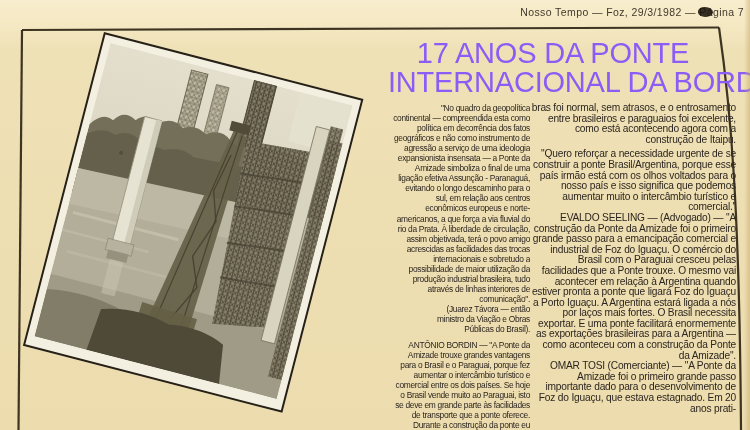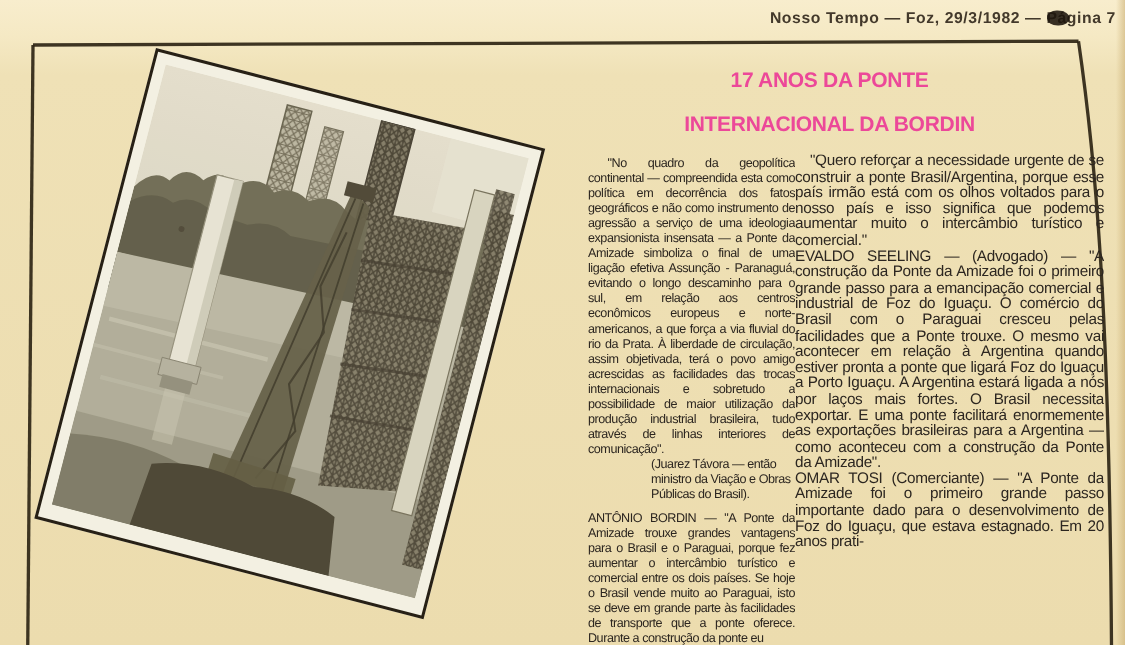--- a/index.html
+++ b/index.html
@@ -3,41 +3,41 @@
 <meta charset="utf-8">
 <style>
   html,body{margin:0;padding:0;}
   body{
     width:750px;height:430px;overflow:hidden;position:relative;
     font-family:"Liberation Sans",sans-serif;
     background:linear-gradient(180deg,#f8edcd 0,#f5e9c4 24px,#efe1b6 50px,#ecdcae 100%);
   }
   .masthead{
     position:absolute;top:6px;left:0;width:744px;text-align:right;
-    font-size:10.5px;font-weight:bold;letter-spacing:.4px;color:#43392b;
+    font-size:10.5px;font-weight:normal;letter-spacing:.4px;color:#43392b;
   }
   .ink-smudge{
     position:absolute;left:698px;top:7px;width:15px;height:10px;
     background:#1c150d;border-radius:45% 55% 50% 50%;opacity:.88;
   }
   .frame-svg{position:absolute;left:0;top:0;width:750px;height:430px;}
   .photo{
     position:absolute;left:104px;top:32px;width:268px;height:324px;
     transform:rotate(14.5deg);transform-origin:0 0;
     background:#f3f0e2;border:2px solid #272015;
     padding:7px 7px 10px 7px;box-sizing:border-box;
   }
   .photo svg{width:100%;height:100%;display:block;}
   .headline{
     position:absolute;left:388px;top:39px;width:330px;text-align:center;
-    font-weight:bold;color:#ec4899;font-size:14px;line-height:29px;
+    font-weight:normal;color:#8b5cf6;font-size:29px;line-height:29px;
     letter-spacing:-.2px;white-space:nowrap;
   }
   .col{position:absolute;top:103px;color:#2c2620;text-align:justify;overflow:hidden;}
-  .col p{margin:0;}
+  .col p{margin:0;text-align:right;}
   .col1{left:392px;width:138px;height:327px;font-size:8.4px;line-height:10.05px;letter-spacing:-.3px;}
   .col2{left:530px;width:206px;height:327px;font-size:10.2px;line-height:10.6px;letter-spacing:-.2px;}
   .p-first-indent{text-indent:13px;}
   .p-attrib{margin:0 0 6px 42px !important;width:96px;text-align:left;}
   .p-gap-after{margin-bottom:4px !important;}
   .p-small-indent{text-indent:10px;}
   .right-edge{
     position:absolute;right:0;top:0;width:6px;height:430px;
     background:linear-gradient(90deg,rgba(207,182,126,0),rgba(199,170,110,.55));
   }
@@ -119,18 +119,19 @@
   <div>INTERNACIONAL DA BORDIN</div>
 </div>
 
 <div class="col col1">
   <p class="p-first-indent">"No quadro da geopolítica continental — compreendida esta como política em decorrência dos fatos geográficos e não como instrumento de agressão a serviço de uma ideologia expansionista insensata — a Ponte da Amizade simboliza o final de uma ligação efetiva Assunção - Paranaguá, evitando o longo descaminho para o sul, em relação aos centros econômicos europeus e norte-americanos, a que força a via fluvial do rio da Prata. À liberdade de circulação, assim objetivada, terá o povo amigo acrescidas as facilidades das trocas internacionais e sobretudo a possibilidade de maior utilização da produção industrial brasileira, tudo através de linhas interiores de comunicação".</p>
   <p class="p-attrib">(Juarez Távora — então ministro da Viação e Obras Públicas do Brasil).</p>
   <p>ANTÔNIO BORDIN — "A Ponte da Amizade trouxe grandes vantagens para o Brasil e o Paraguai, porque fez aumentar o intercâmbio turístico e comercial entre os dois países. Se hoje o Brasil vende muito ao Paraguai, isto se deve em grande parte às facilidades de transporte que a ponte oferece. Durante a construção da ponte eu</p>
 </div>
 
 <div class="col col2">
+  <p class="p-gap-after">bras foi normal, sem atrasos, e o entrosamento entre brasileiros e paraguaios foi excelente, como está acontecendo agora com a construção de Itaipu.</p>
   <p class="p-small-indent">"Quero reforçar a necessidade urgente de se construir a ponte Brasil/Argentina, porque esse país irmão está com os olhos voltados para o nosso país e isso significa que podemos aumentar muito o intercâmbio turístico e comercial."</p>
   <p>EVALDO SEELING — (Advogado) — "A construção da Ponte da Amizade foi o primeiro grande passo para a emancipação comercial e industrial de Foz do Iguaçu. O comércio do Brasil com o Paraguai cresceu pelas facilidades que a Ponte trouxe. O mesmo vai acontecer em relação à Argentina quando estiver pronta a ponte que ligará Foz do Iguaçu a Porto Iguaçu. A Argentina estará ligada a nós por laços mais fortes. O Brasil necessita exportar. E uma ponte facilitará enormemente as exportações brasileiras para a Argentina — como aconteceu com a construção da Ponte da Amizade".</p>
   <p>OMAR TOSI (Comerciante) — "A Ponte da Amizade foi o primeiro grande passo importante dado para o desenvolvimento de Foz do Iguaçu, que estava estagnado. Em 20 anos prati-</p>
 </div>
 
 <div class="right-edge"></div>
 
 </body></html>

